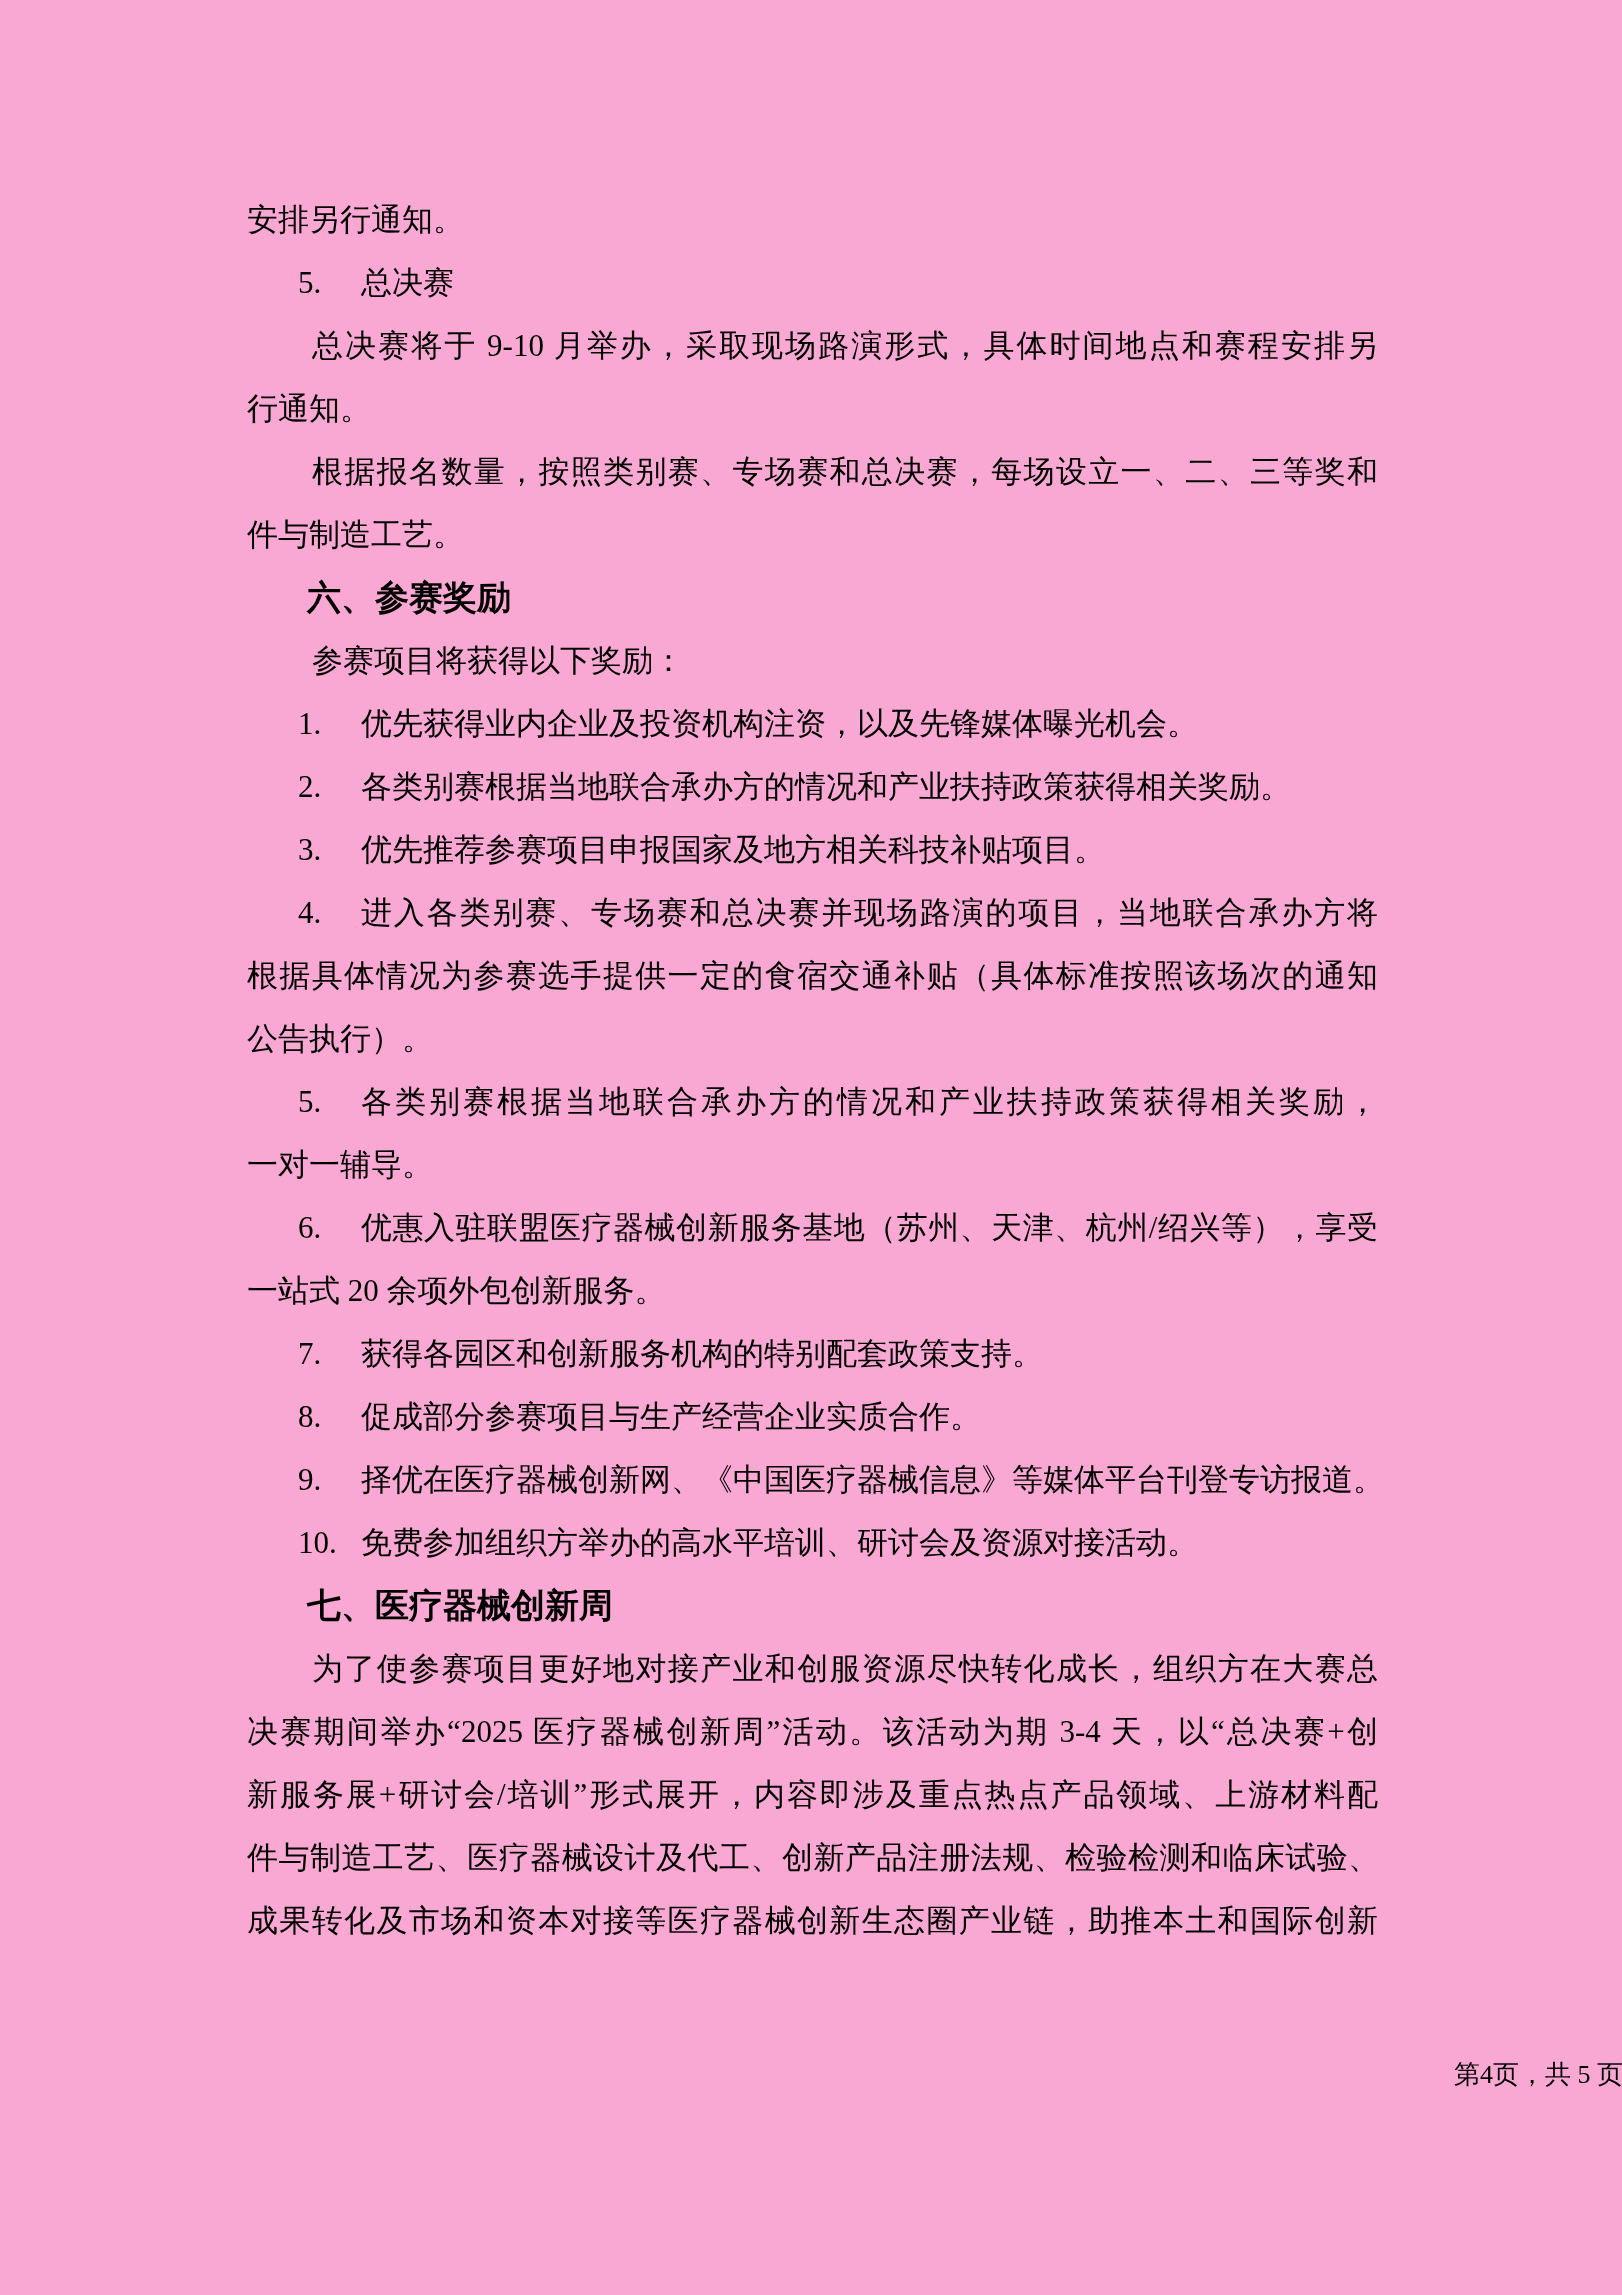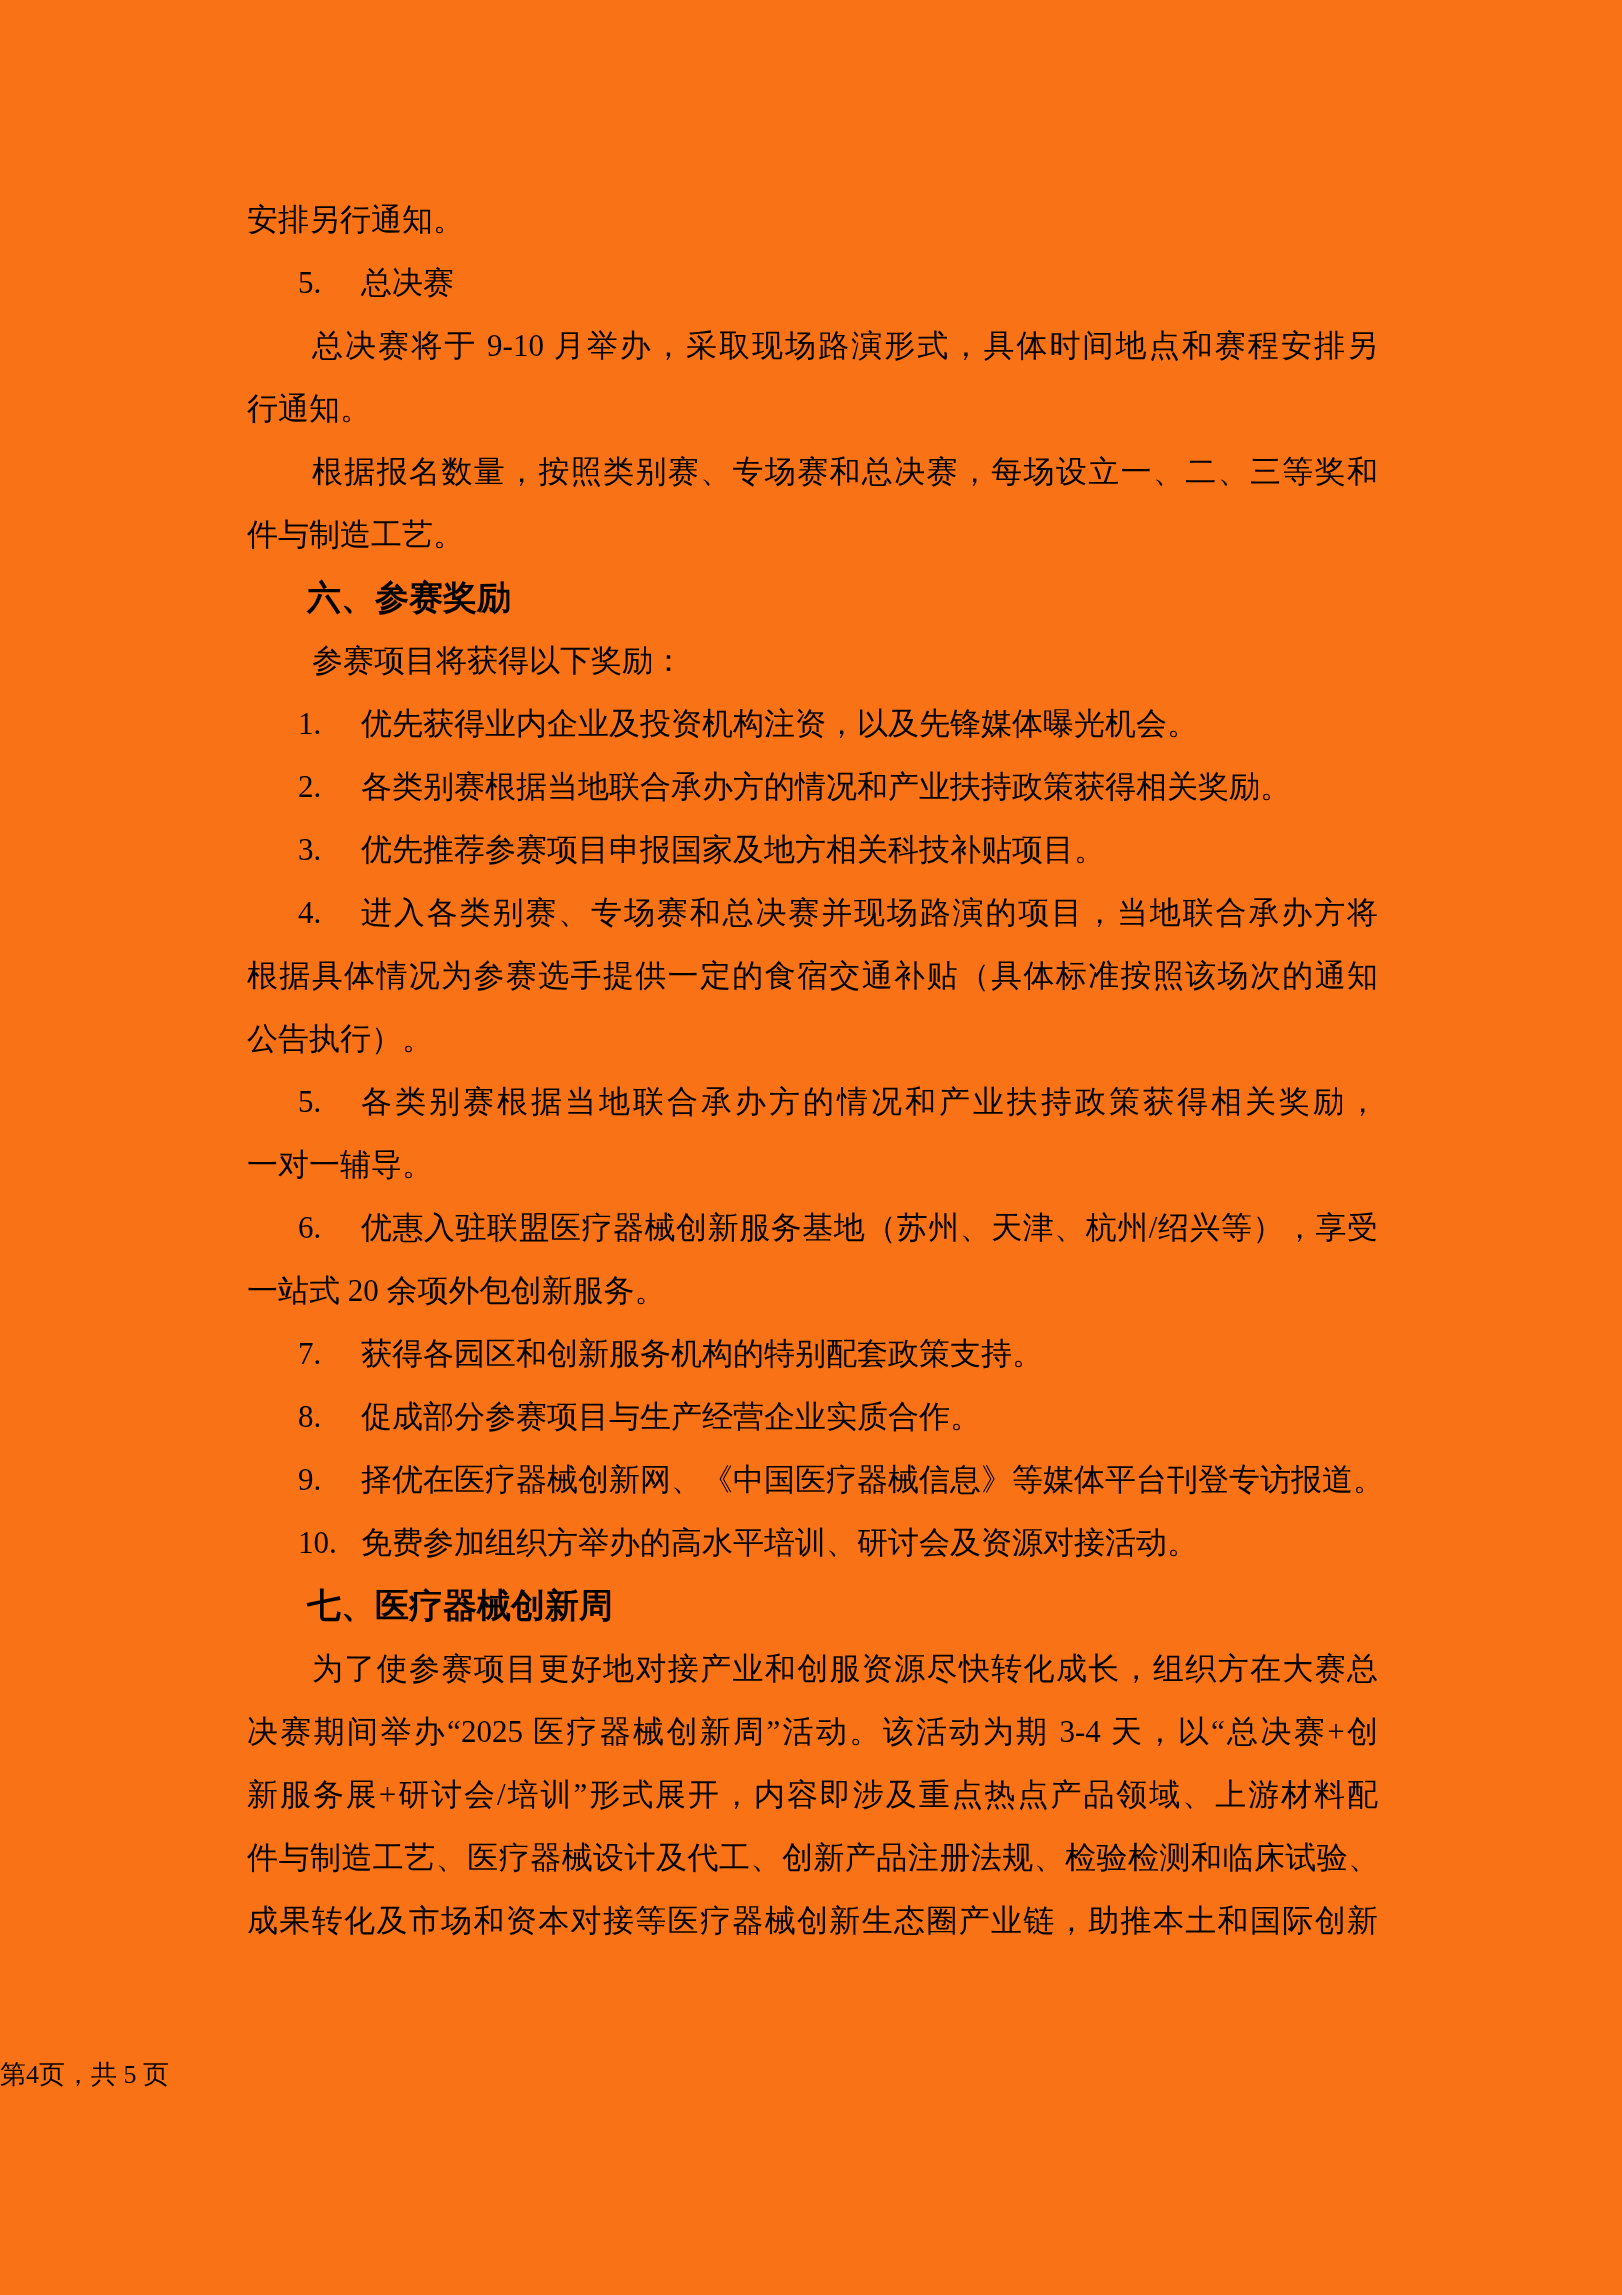--- a/index.html
+++ b/index.html
@@ -1,20 +1,20 @@
 <!DOCTYPE html>
 <html style="font-size:10.5px"><head>
 <meta charset="utf-8">
 <style>
   html,body{margin:0;padding:0;background:#ffffff;}
   .page{
     position:relative;
     width:1623px;
     height:2295px;
-    background:#f97316;
+    background:#f9a8d4;
     overflow:hidden;
     font-family:"Liberation Serif","DejaVu Serif",serif;
     color:#000000;
   }
   .text-body{
     position:absolute;
     left:247px;
     top:188px;
     width:1131px;
   }
@@ -54,21 +54,21 @@
     text-justify:inter-character;
     white-space:normal;
   }
   .footer{
     position:absolute;
     left:0;
     top:2055px;
     width:100%;
     height:39px;
     line-height:39px;
-    text-align:left;
+    text-align:right;
     font-size:26px;
     color:#000000;
   }
 </style>
 </head>
 <body>
 
 <div class="page">
   <div class="text-body">
       <div class="line">安排另行通知。</div>

